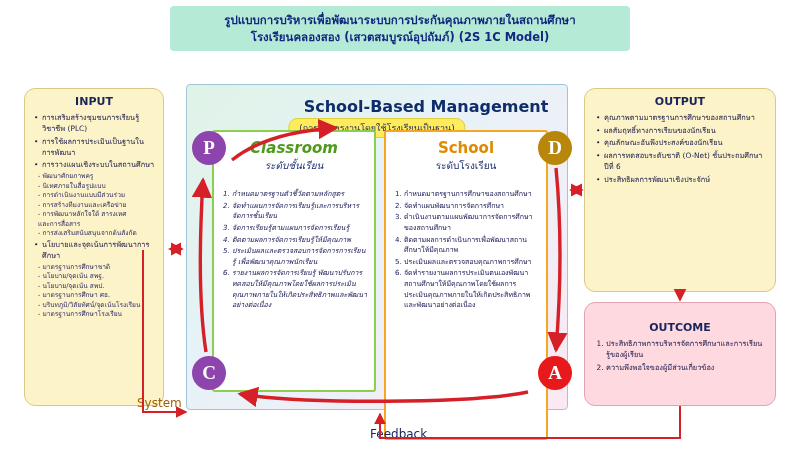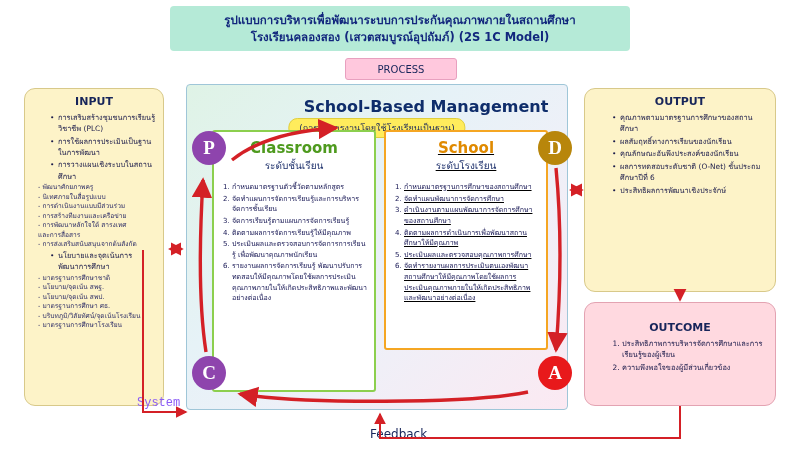--- a/index.html
+++ b/index.html
@@ -73,21 +73,20 @@
     color: #1a1a4a;
   }
   .panel-body ul {
     margin: 0;
     padding-left: 10px;
     list-style: none;
   }
   .panel-body li {
     position: relative;
     margin-bottom: 1.5px;
-    margin-left: 16px;
   }
   .bullet li:before {
     content: "•";
     position: absolute;
     left: -8px;
     top: 0;
   }
   .sub {
     padding-left: 6px;
     font-size: 6.6px;
@@ -170,44 +169,44 @@
     border-radius: 3px;
     padding: 5px 7px;
   }
   #classroom-card {
     left: 212px;
     top: 130px;
     width: 164px;
     height: 262px;
     background: #ffffff;
     border: 2px solid #8ccf4e;
+    font-style: italic;
   }
   #school-card {
     left: 384px;
     top: 130px;
     width: 164px;
-    height: 220px;
+    height: 310px;
     background: #ffffff;
     border: 2px solid #f5a623;
-    text-decoration: underline;
   }
   .card-title {
     text-align: center;
     font-size: 15px;
     font-weight: bold;
     margin-top: 2px;
   }
   #classroom-card .card-title { color: #4e9a1e; }
   #school-card .card-title { color: #e08a00; }
   .card-sub {
     text-align: center;
     font-size: 10px;
     color: #1c2f6b;
     margin-top: 1px;
-    margin-bottom: 9px;
+    margin-bottom: 16px;
   }
   .card-list {
     font-size: 7px;
     line-height: 1.52;
     color: #141452;
   }
   .card-list ol {
     margin: 0;
     padding-left: 11px;
   }
@@ -233,22 +232,21 @@
   #pdca-d { left: 538px; top: 131px; background: #b8860b; }
   #pdca-c { left: 192px; top: 356px; background: #8e44ad; }
   #pdca-a { left: 538px; top: 356px; background: #e8191b; }
 
   
   #system-label {
     position: absolute;
     left: 137px;
     top: 396px;
     font-size: 12px;
-    color: #8b5cf6;
-    font-family: Liberation Mono, monospace;
+    color: #a16207;
   }
   #feedback-label {
     position: absolute;
     left: 370px;
     top: 427px;
     font-size: 12px;
     color: #17255a;
   }
 
   svg.overlay {
@@ -263,21 +261,20 @@
 </head>
 <body>
 
 <div class="canvas">
 
   <div class="title-box">
     <div>รูปแบบการบริหารเพื่อพัฒนาระบบการประกันคุณภาพภายในสถานศึกษา</div>
     <div>โรงเรียนคลองสอง (เสวตสมบูรณ์อุปถัมภ์) (2S 1C Model)</div>
   </div>
 
-  <div class="process-tag" id="process-tag">PROCESS</div>
 
   <div class="panel" id="input-panel">
     <div class="panel-head">INPUT</div>
     <div class="panel-body">
       <ul class="bullet">
         <li>การเสริมสร้างชุมชนการเรียนรู้วิชาชีพ (PLC)</li>
         <li>การใช้ผลการประเมินเป็นฐานในการพัฒนา</li>
       </ul>
       <ul class="bullet">
         <li>การวางแผนเชิงระบบในสถานศึกษา</li>

